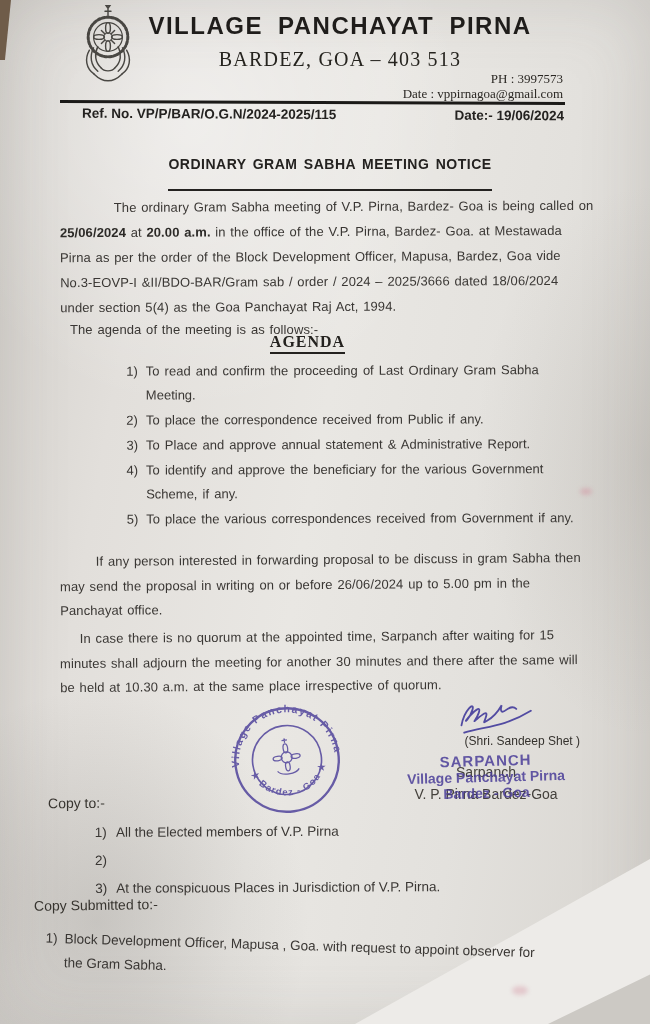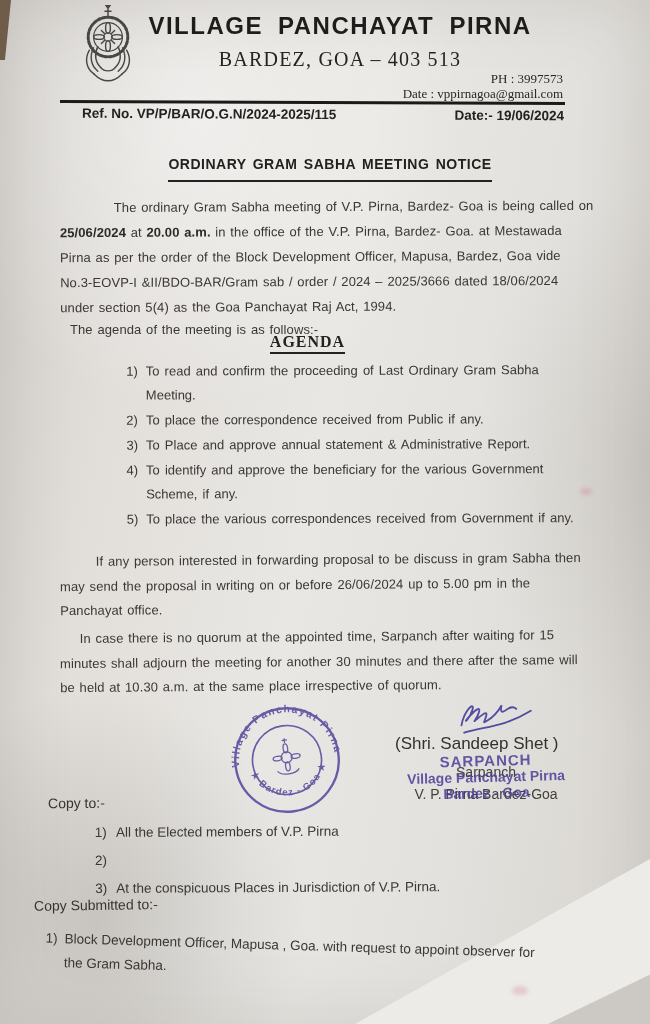--- a/index.html
+++ b/index.html
@@ -36,21 +36,21 @@
   .org-addr{font-family:"Liberation Serif",serif;font-size:20px;letter-spacing:1.2px;color:#26241f;margin-top:8px;}
   .contact{position:absolute;right:87px;top:72px;text-align:right;
     font-family:"Liberation Serif",serif;font-size:13px;line-height:14.5px;color:#2a2723;}
   .rule{position:absolute;left:60px;top:101px;width:505px;height:3px;background:#1b1a18;transform:rotate(.25deg);}
   .refline{position:absolute;left:82px;top:107px;width:482px;display:flex;justify-content:space-between;
     font-size:13.5px;font-weight:700;color:#242220;transform:rotate(.3deg);}
 
   
   .notice-title-wrap{position:absolute;left:0;top:155px;width:660px;text-align:center;}
   .notice-title{display:inline-block;font-size:14px;font-weight:700;letter-spacing:.5px;word-spacing:2px;
-    color:#242220;border-bottom:2px solid #242220;padding-bottom:8px;}
+    color:#242220;border-bottom:2px solid #242220;padding-bottom:17px;}
   .para{position:absolute;left:60px;width:548px;font-size:13px;line-height:25px;
     white-space:pre-line;word-spacing:1px;letter-spacing:.1px;color:#3a3734;}
   .para .b{font-weight:700;color:#2c2a27;}
   #para-intro{top:181px;text-indent:54px;transform:rotate(-.25deg);}
   #agenda-lead{top:304px;text-indent:10px;}
   .agenda-head-wrap{position:absolute;left:0;top:333px;width:660px;text-align:center;transform:translateX(-36px);}
   .agenda-head{display:inline-block;font-family:"Liberation Serif",serif;font-size:16px;font-weight:700;
     letter-spacing:1px;color:#24221f;border-bottom:2px solid #24221f;padding-bottom:1px;margin-left:27px;}
   #para-proposal{top:535px;line-height:24.5px;text-indent:36px;transform:rotate(-.45deg);}
   #para-quorum{top:612px;line-height:24.5px;text-indent:20px;transform:rotate(-.45deg);}
@@ -72,22 +72,22 @@
   #copy-sub-list .num{width:58px;padding-right:7px;}
   #copy-sub-list .txt{width:505px;}
 
   .copy-label{position:absolute;font-size:14px;color:#37342f;}
   #copy-to-label{left:48px;top:795px;transform:rotate(-.4deg);}
   #copy-sub-label{left:34px;top:897px;transform:rotate(-.8deg);}
 
   
   .stamp-round{position:absolute;left:228px;top:701px;width:118px;height:118px;opacity:.82;transform:rotate(-8deg);}
   .sig-ink{position:absolute;left:452px;top:698px;width:92px;height:42px;opacity:.9;}
-  .sig-name{position:absolute;left:395px;top:734px;width:185px;text-align:left;
-    font-size:17px;color:#34312d;}
+  .sig-name{position:absolute;left:395px;top:734px;width:185px;text-align:right;
+    font-size:12px;color:#34312d;}
   .sarpanch-block{position:absolute;left:372px;top:752px;width:228px;height:58px;}
   .sarpanch-typed{position:absolute;left:0;top:9px;width:100%;text-align:center;
     font-size:14px;line-height:22px;color:#44413c;}
   .sarpanch-stamped{position:absolute;left:0;top:0;width:100%;text-align:center;
     font-weight:700;color:var(--stamp,#4b3e99);opacity:.85;transform:rotate(-1.5deg);}
   .sarpanch-stamped .l1{font-size:15px;letter-spacing:1px;line-height:17px;}
   .sarpanch-stamped .l2{font-size:14px;line-height:16px;}
   .sarpanch-stamped .l3{font-size:14px;line-height:16px;}
 
   svg text{font-family:"Liberation Sans",sans-serif;}

